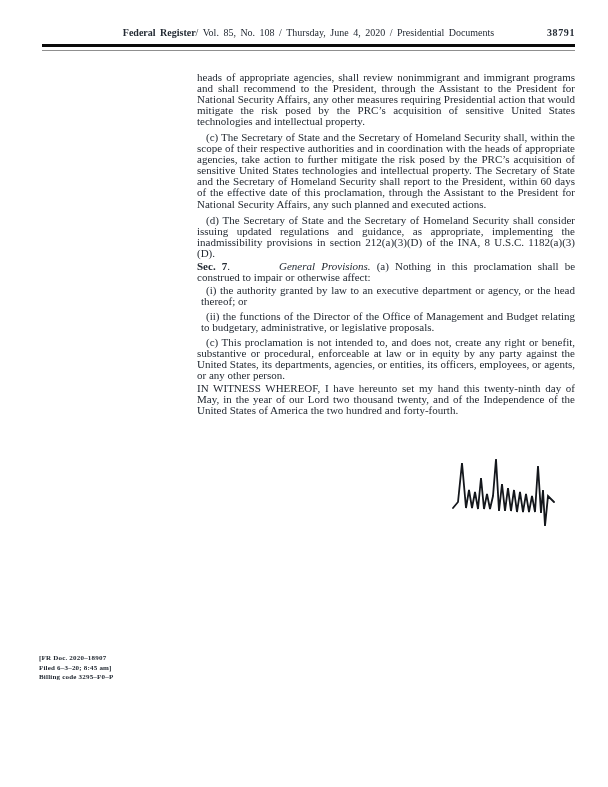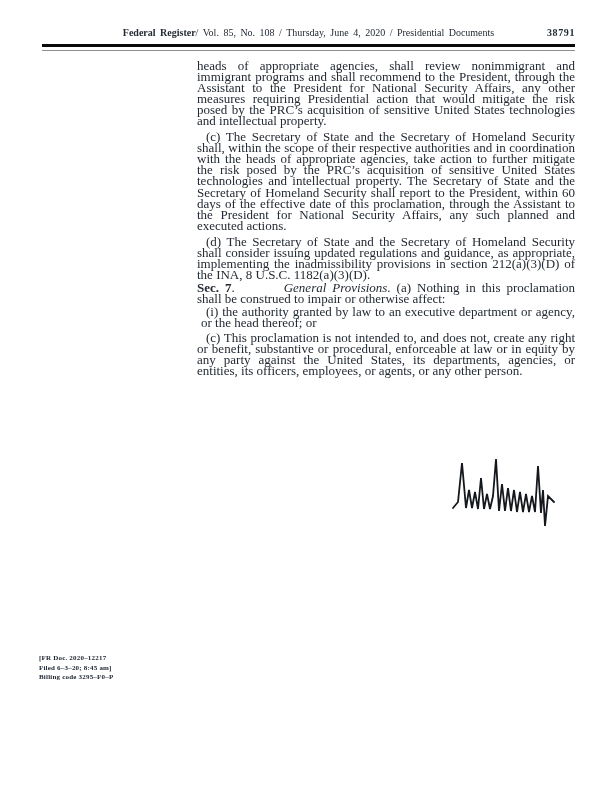--- a/index.html
+++ b/index.html
@@ -48,23 +48,23 @@
     top: 49.5px;
     width: 533px;
     height: 1.5px;
     background: #8f8f8f;
   }
 
   
   .body-col {
     position: absolute;
     left: 197px;
-    top: 60px;
+    top: 72px;
     width: 378px;
-    font-size: 13px;
+    font-size: 11px;
     line-height: 11.05px;
     text-align: justify;
   }
   .body-col p { margin: 0 0 5px 0; }
   .p-indent { text-indent: 9px; }
   .p-flush  { text-indent: 0; }
   .p-rom    { padding-left: 4px; text-indent: 5px; margin-bottom: 4px !important; }
   .p-sec    { margin-bottom: 2px !important; }
   .p-tight  { margin-bottom: 2px !important; }
   .sec-label { font-weight: bold; }
@@ -102,28 +102,30 @@
   </div>
   <div class="rule-dark"></div>
   <div class="rule-light"></div>
 
   <div class="body-col">
     <p class="p-flush">heads of appropriate agencies, shall review nonimmigrant and immigrant programs and shall recommend to the President, through the Assistant to the President for National Security Affairs, any other measures requiring Presidential action that would mitigate the risk posed by the PRC’s acquisition of sensitive United States technologies and intellectual property.</p>
     <p class="p-indent">(c) The Secretary of State and the Secretary of Homeland Security shall, within the scope of their respective authorities and in coordination with the heads of appropriate agencies, take action to further mitigate the risk posed by the PRC’s acquisition of sensitive United States technologies and intellectual property. The Secretary of State and the Secretary of Homeland Security shall report to the President, within 60 days of the effective date of this proclamation, through the Assistant to the President for National Security Affairs, any such planned and executed actions.</p>
     <p class="p-indent p-tight">(d) The Secretary of State and the Secretary of Homeland Security shall consider issuing updated regulations and guidance, as appropriate, implementing the inadmissibility provisions in section 212(a)(3)(D) of the INA, 8 U.S.C. 1182(a)(3)(D).</p>
     <p class="p-flush p-sec"><span class="sec-label">Sec. 7</span><span>. </span><span class="sec-title">General Provisions.</span><span> (a) Nothing in this proclamation shall be construed to impair or otherwise affect:</span></p>
     <p class="p-rom">(i) the authority granted by law to an executive department or agency, or the head thereof; or</p>
+    <p class="p-rom">(ii) the functions of the Director of the Office of Management and Budget relating to budgetary, administrative, or legislative proposals.</p>
     <p class="p-indent p-tight">(c) This proclamation is not intended to, and does not, create any right or benefit, substantive or procedural, enforceable at law or in equity by any party against the United States, its departments, agencies, or entities, its officers, employees, or agents, or any other person.</p>
+    <p class="p-flush">IN WITNESS WHEREOF, I have hereunto set my hand this twenty-ninth day of May, in the year of our Lord two thousand twenty, and of the Independence of the United States of America the two hundred and forty-fourth.</p>
   </div>
 
   <div class="signature">
     <svg viewBox="0 0 112 74" xmlns="http://www.w3.org/2000/svg">
       <path d="M3,52 L8,46 L12,7 L16,52 L19,34 L22,52 L25,36 L28,53 L31,22 L34,53 L37,38 L40,53 L43,40 L46,3 L49,55 L52,28 L55,55 L58,32 L61,55 L64,34 L67,56 L70,36 L73,56 L76,38 L79,56 L82,40 L85,56 L88,10 L91,57 L93,34 L95,70 L98,40 L104,46" fill="none" stroke="#14171c" stroke-width="1.8" stroke-linecap="round" stroke-linejoin="miter"></path>
     </svg>
   </div>
 
   <div class="filing-notes">
-    <div>[FR Doc. 2020–12217</div>
+    <div>[FR Doc. 2020–18907</div>
     <div>Filed 6–3–20; 8:45 am]</div>
     <div>Billing code 3295–F0–P</div>
   </div>
 
 </div>
 
 </body></html>

